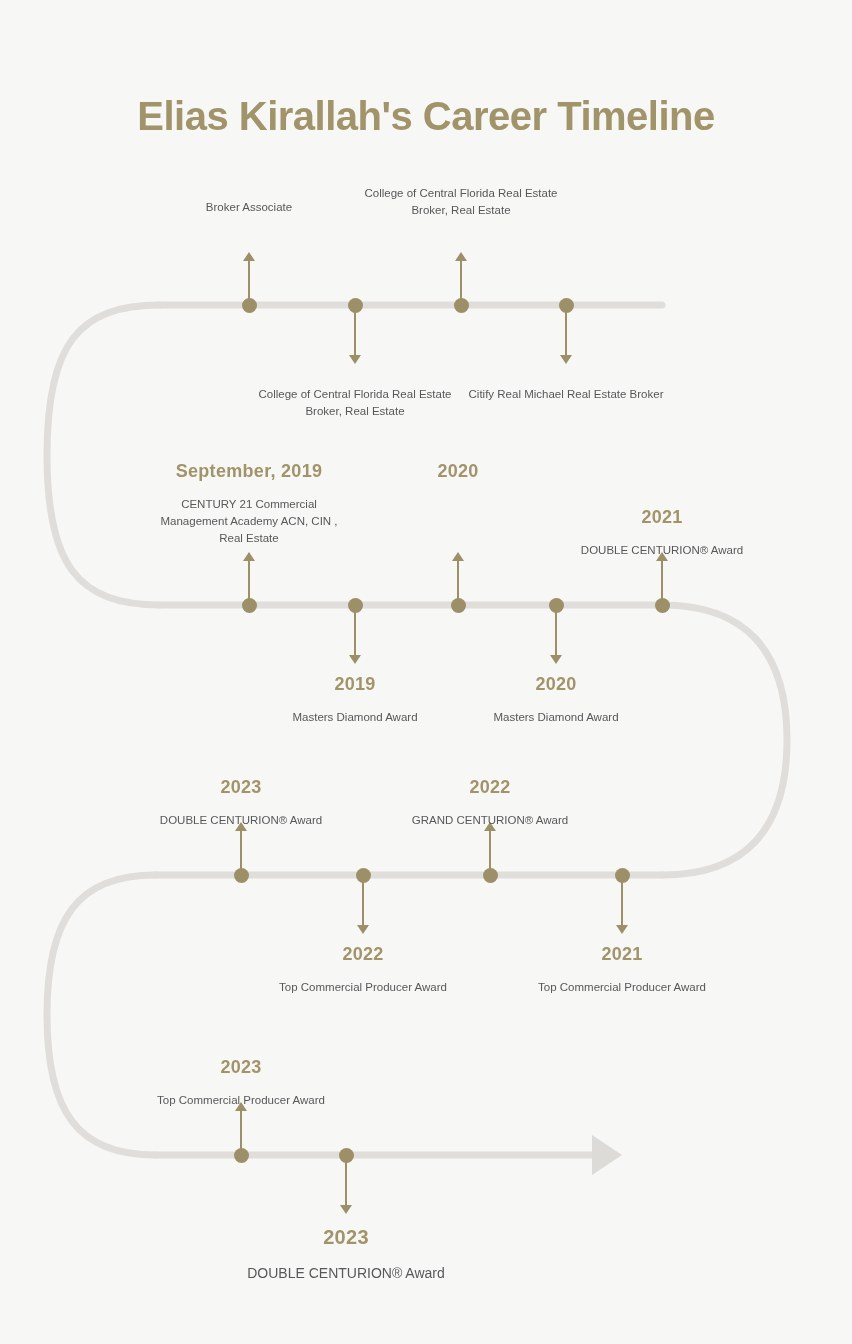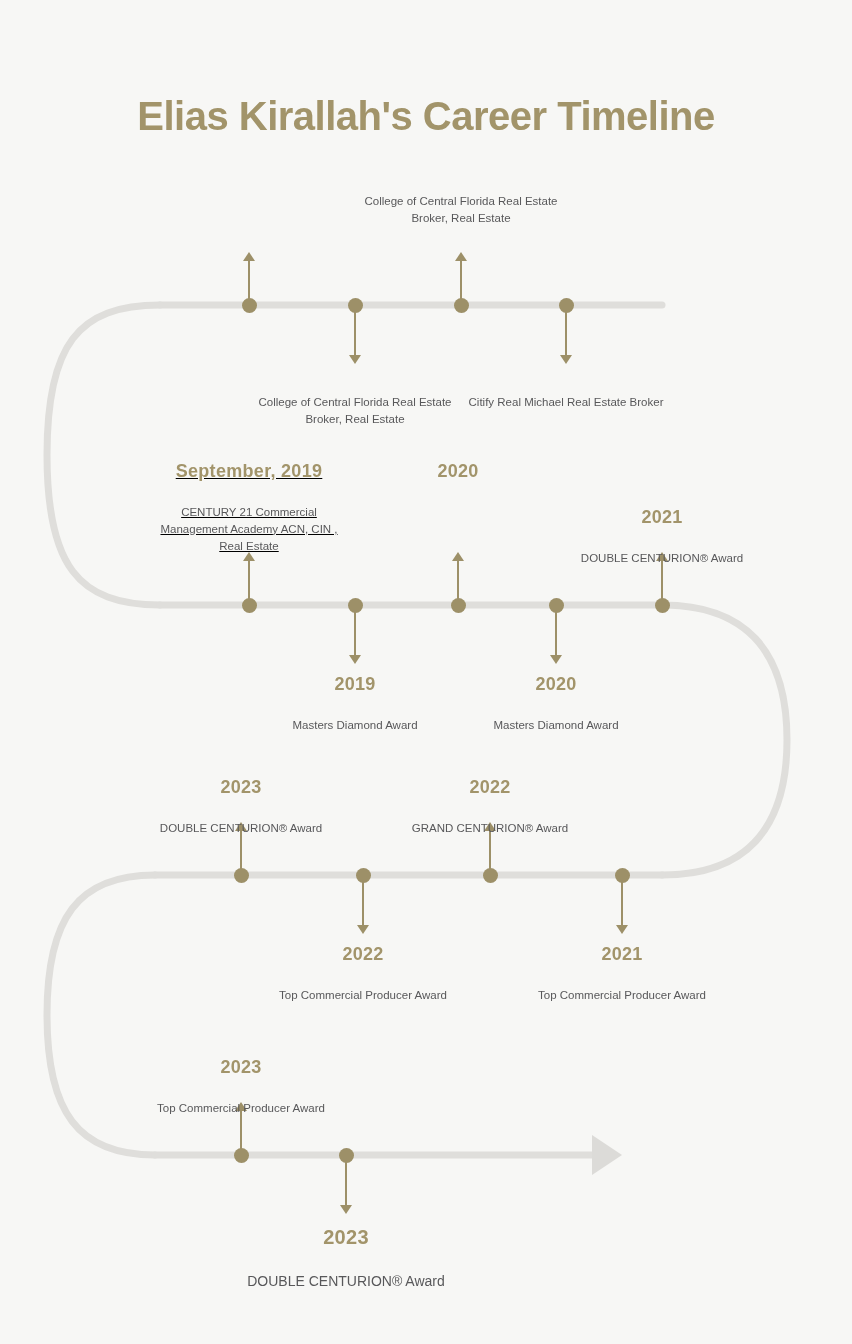--- a/index.html
+++ b/index.html
@@ -53,21 +53,21 @@
     font-weight:bold;
     font-size:18px;
     letter-spacing:0.3px;
     line-height:1.25;
     white-space:nowrap;
   }
   .label .desc {
     color:#58585a;
     font-size:11.5px;
     line-height:1.5;
-    margin-top:21px;
+    margin-top:13px;
   }
   .label.big .year { font-size:20px; }
   .label.big .desc { font-size:14px; }
 </style>
 </head>
 <body>
 
 <div id="stage">
 
   <svg id="track-svg" viewBox="0 0 852 1344">
@@ -90,20 +90,21 @@
     <polygon points="592,1135 622,1155 592,1175" fill="#dcdbd8"></polygon>
   </svg>
 
   <h1 class="page-title">Elias Kirallah's Career Timeline</h1>
 
   <div class="event" style="left:249px; top:305px;">
     <div class="dot"></div>
     <div class="stem" style="top:-44px; height:44px;"></div>
     <div class="head up" style="top:-53px;"></div>
     <div class="label" style="width:280px; left:-140px; top:-119px;">
+      <div class="desc">Broker Associate</div>
     </div>
   </div>
 
   <div class="event" style="left:355px; top:305px;">
     <div class="dot"></div>
     <div class="stem" style="top:0px; height:50px;"></div>
     <div class="head down" style="top:50px;"></div>
     <div class="label" style="width:300px; left:-150px; top:68px;">
       <div class="desc" style="white-space:pre-line;">College of Central Florida Real Estate
 Broker, Real Estate</div>
@@ -126,21 +127,21 @@
     <div class="head down" style="top:50px;"></div>
     <div class="label" style="width:300px; left:-150px; top:68px;">
       <div class="desc">Citify Real Michael Real Estate Broker</div>
     </div>
   </div>
 
   <div class="event" style="left:249px; top:605px;">
     <div class="dot"></div>
     <div class="stem" style="top:-44px; height:44px;"></div>
     <div class="head up" style="top:-53px;"></div>
-    <div class="label" style="width:240px; left:-120px; top:-145px;text-decoration:underline;">
+    <div class="label" style="width:240px; left:-120px; top:-145px;">
       <div class="year">September, 2019</div>
       <div class="desc" style="white-space:pre-line;">CENTURY 21 Commercial
 Management Academy ACN, CIN ,
 Real Estate</div>
     </div>
   </div>
 
   <div class="event" style="left:355px; top:605px;">
     <div class="dot"></div>
     <div class="stem" style="top:0px; height:50px;"></div>

